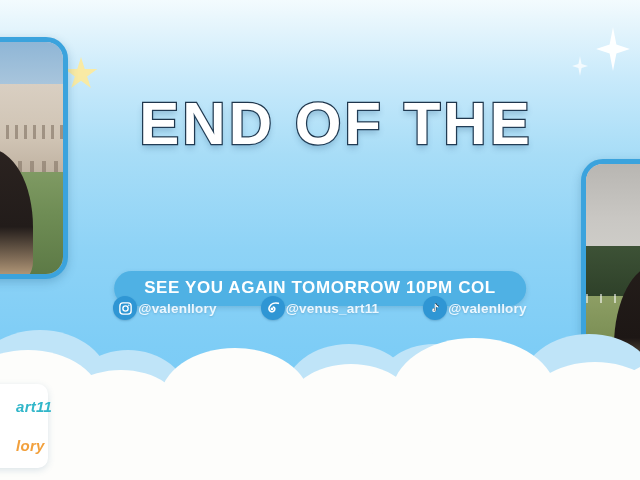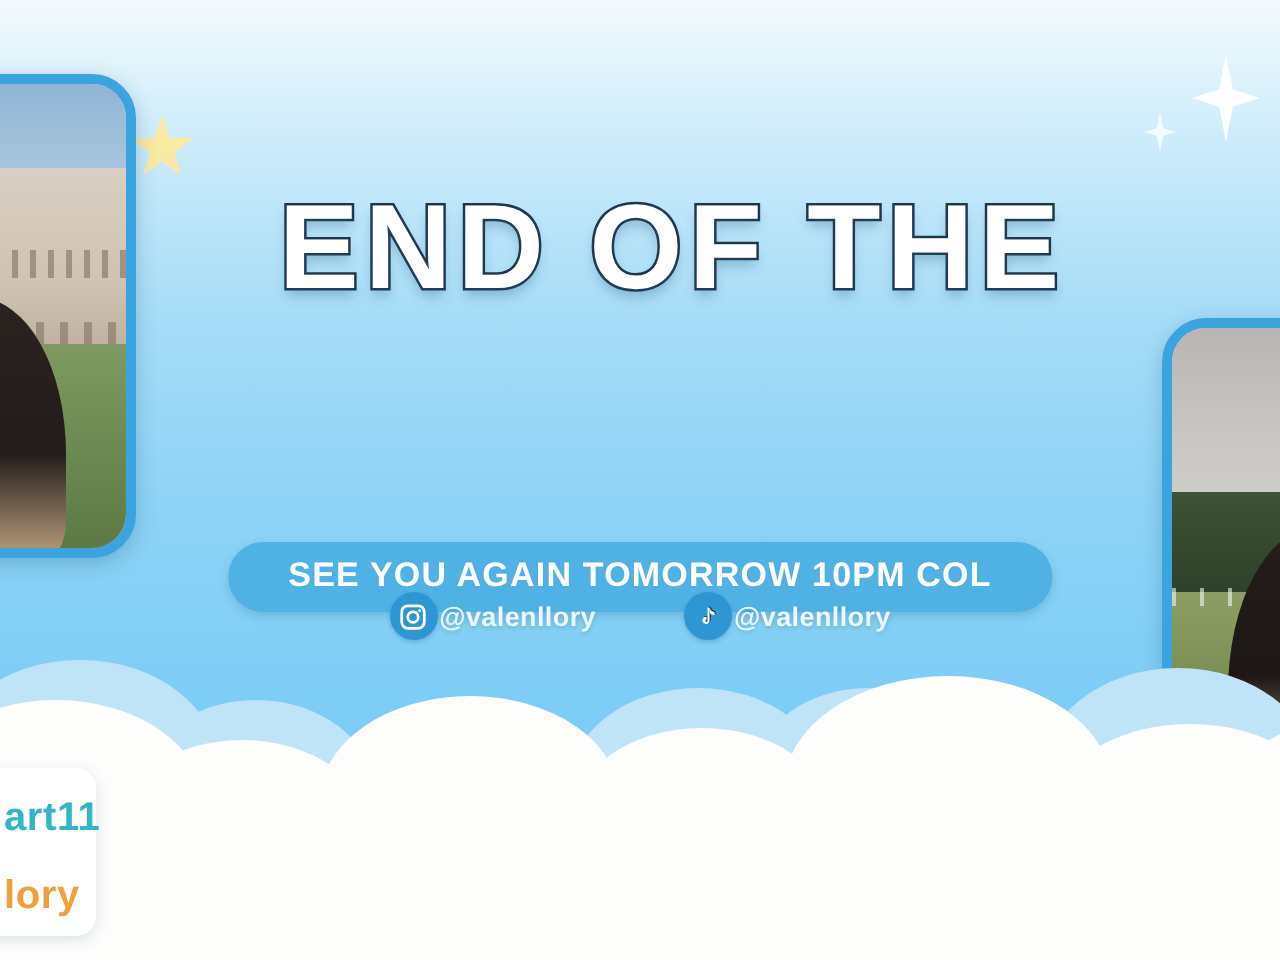--- a/index.html
+++ b/index.html
@@ -200,24 +200,25 @@
     left: -52px;
     top: 384px;
     width: 100px;
     height: 84px;
     background: #ffffff;
     border-radius: 10px;
     box-shadow: 0 2px 7px rgba(60,110,150,.18);
   }
   .frag {
     position: absolute;
-    left: 2px;
-    font-size: 20px;
+    left: 16px;
+    font-size: 15px;
     font-weight: 800;
     letter-spacing: .3px;
+    font-style: italic;
   }
   #frag-art { top: 398px; color: #31b6c9; }
   #frag-lory { top: 437px; color: #f2a03c; }
 </style>
 </head>
 <body>
 
 <div id="stage">
 
   <div class="star5 star-soft" style="left:64px; top:57px; width:34px; height:34px;"></div>
@@ -255,20 +256,30 @@
       <span class="social-badge">
         <svg width="15" height="15" viewBox="0 0 24 24" fill="none" stroke="#ffffff" stroke-width="2.2">
           <rect x="3" y="3" width="18" height="18" rx="5"></rect>
           <circle cx="12" cy="12" r="4.2"></circle>
           <circle cx="17.3" cy="6.7" r="1.2" fill="#ffffff" stroke="none"></circle>
         </svg>
       </span>
       <span class="social-handle">@valenllory</span>
     </div>
 
+    <div class="social">
+      <span class="social-badge">
+        <svg width="16" height="16" viewBox="0 0 24 24">
+          <path d="M20 5c-5.5-1.6-11 0.6-13.4 5.2C5.2 12.9 6 16 8.6 17.2c2.3 1.1 5-0.1 5.8-2.4
+                   0.6-1.8-0.3-3.6-2-4.2" fill="none" stroke="#ffffff" stroke-width="2.4" stroke-linecap="round"></path>
+          <circle cx="10.4" cy="13.4" r="2.1" fill="#ffffff"></circle>
+        </svg>
+      </span>
+      <span class="social-handle">@venus_art11</span>
+    </div>
 
     <div class="social">
       <span class="social-badge">
         <svg width="14" height="15" viewBox="0 0 24 24">
           <path d="M14.2 3.2v10.9a3.1 3.1 0 1 1-2.6-3.05v2.5a0.9 0.9 0 1 0 0.8 0.9V3.2h1.8z" fill="#18181b"></path>
           <path d="M14.2 3.2c0.5 2.2 2 3.6 4.2 3.9v2.5c-1.7-0.1-3.1-0.7-4.2-1.7V3.2z" fill="#18181b"></path>
           <path d="M13.4 3.9v10.9a3.1 3.1 0 1 1-2.6-3.05v2.5a0.9 0.9 0 1 0 0.8 0.9V3.9h1.8z" fill="#ffffff"></path>
           <path d="M13.4 3.9c0.5 2.2 2 3.6 4.2 3.9v2.5c-1.7-0.1-3.1-0.7-4.2-1.7V3.9z" fill="#ffffff"></path>
         </svg>
       </span>

